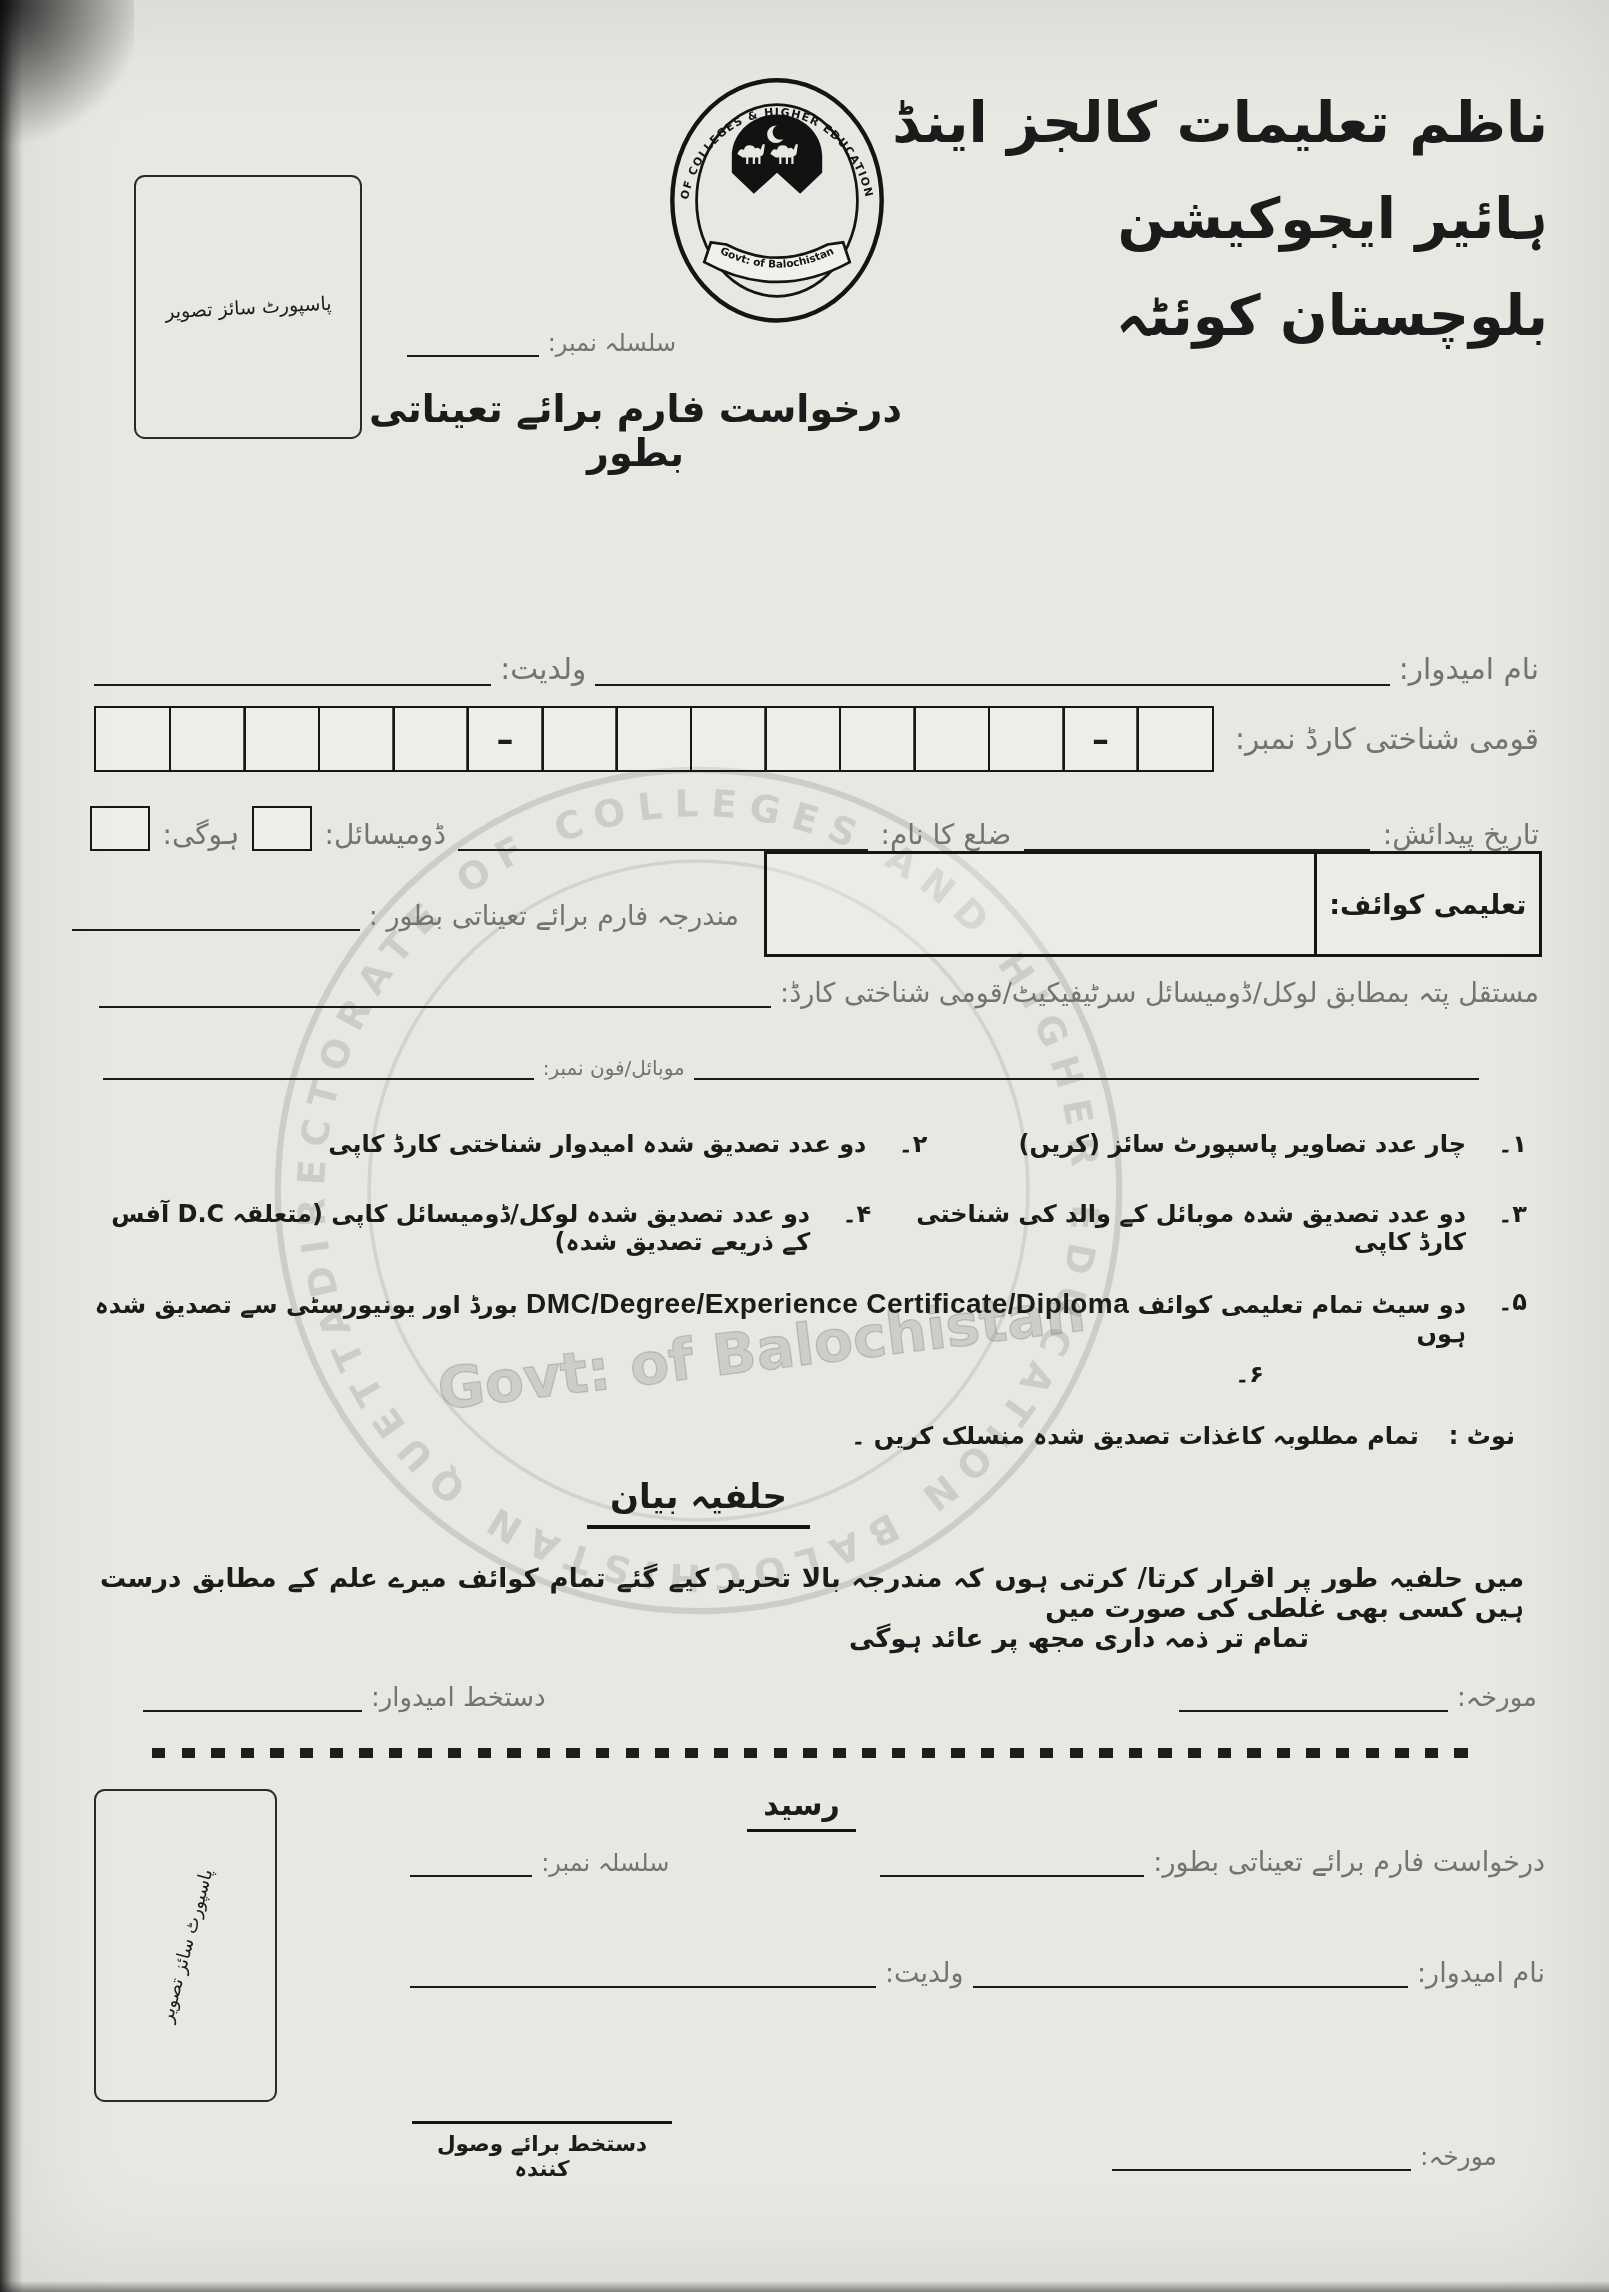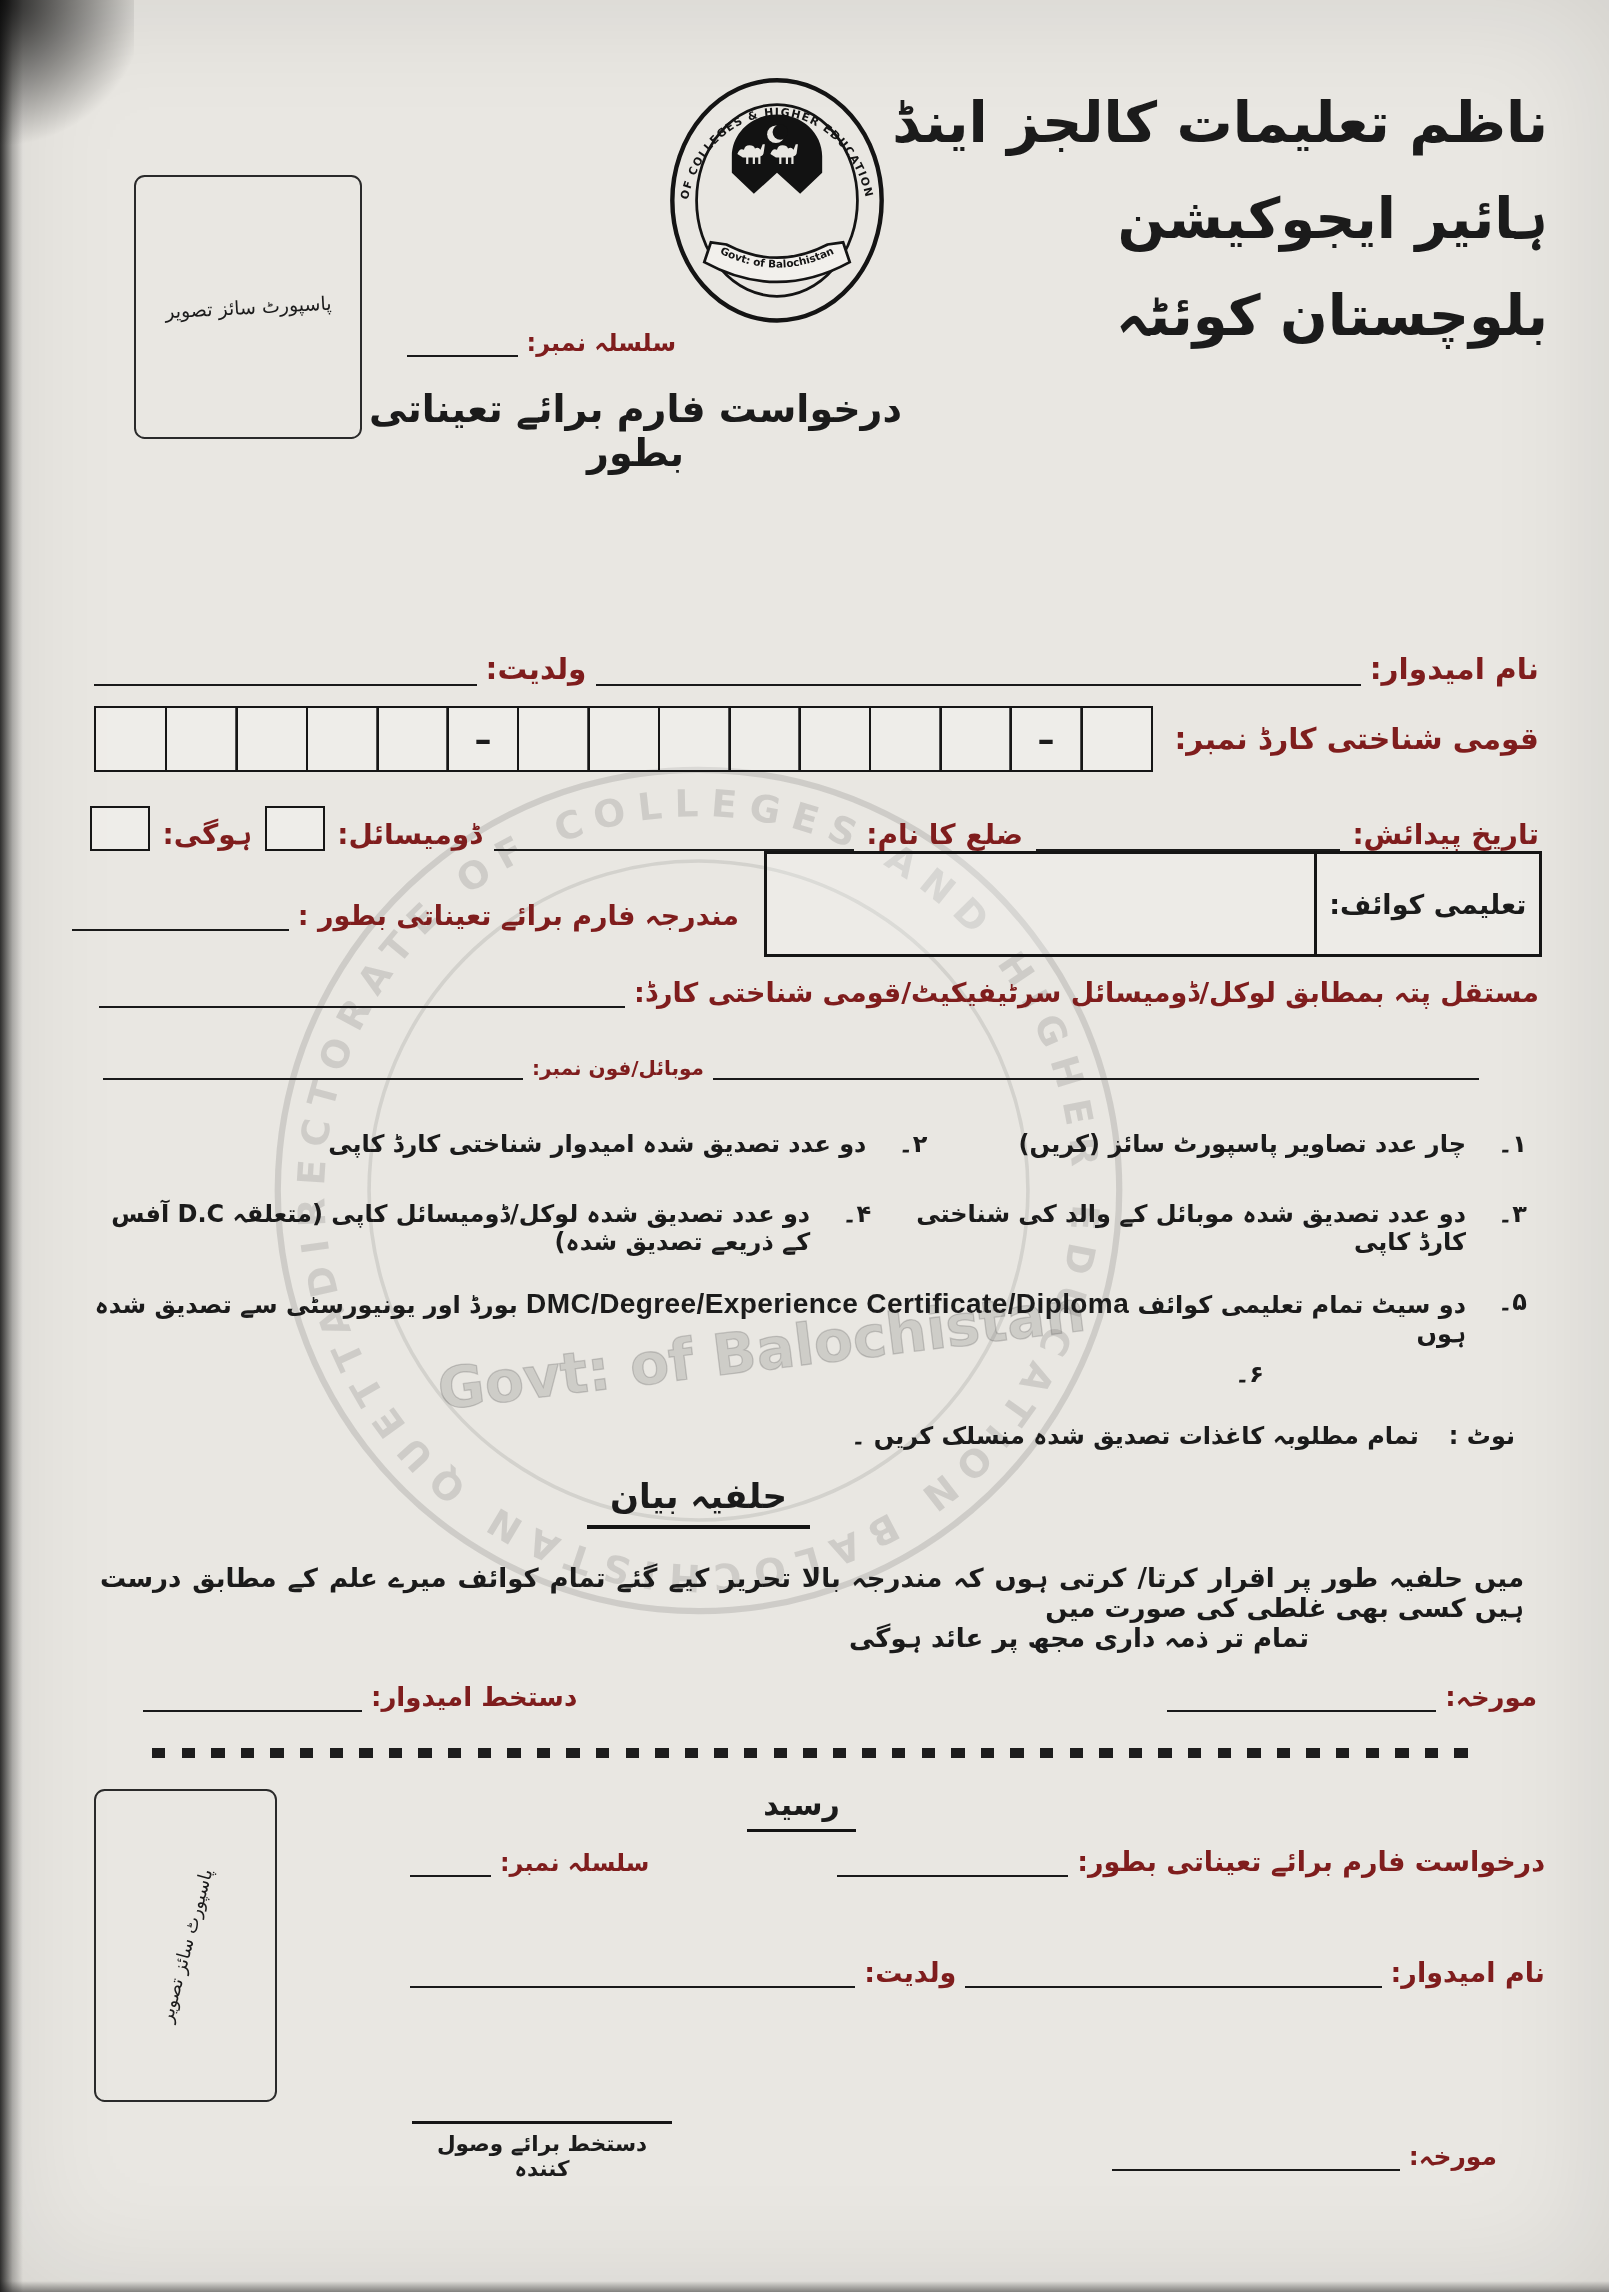--- a/index.html
+++ b/index.html
@@ -10,21 +10,21 @@
   
   .edge-left{position:absolute;left:0;top:0;bottom:0;width:23px;
     background:linear-gradient(90deg,rgba(15,15,15,.85),rgba(15,15,15,.25) 55%,rgba(15,15,15,0));}
   .edge-corner{position:absolute;left:0;top:0;width:134px;height:152px;
     background:radial-gradient(circle at 0 0,rgba(10,10,10,.9),rgba(10,10,10,.35) 45%,rgba(10,10,10,0) 72%);}
   .edge-bottom{position:absolute;left:0;bottom:0;width:100%;height:12.5px;
     background:linear-gradient(0deg,rgba(20,20,20,.5),rgba(20,20,20,0));}
 
   .abs{position:absolute;}
   .rtl{direction:rtl;}
-  .lbl{font-weight:700;color:#7f1d1d;white-space:nowrap;}
+  .lbl{font-weight:400;color:#737373;white-space:nowrap;}
   .row{display:flex;align-items:flex-end;gap:9px;}
   .ln{border-bottom:2.7px solid #1a1a1a;height:32px;}
   .grow{flex:1;}
 
   
   .photo-box{border:2.7px solid #2a2a2a;border-radius:10.7px;display:flex;
     align-items:center;justify-content:center;background:transparent;}
   .photo-box .cap{font-size:19px;font-weight:500;transform:rotate(-3deg);}
   .photo-box.vert .cap{transform:rotate(-75deg);white-space:nowrap;font-size:18px;}
 

